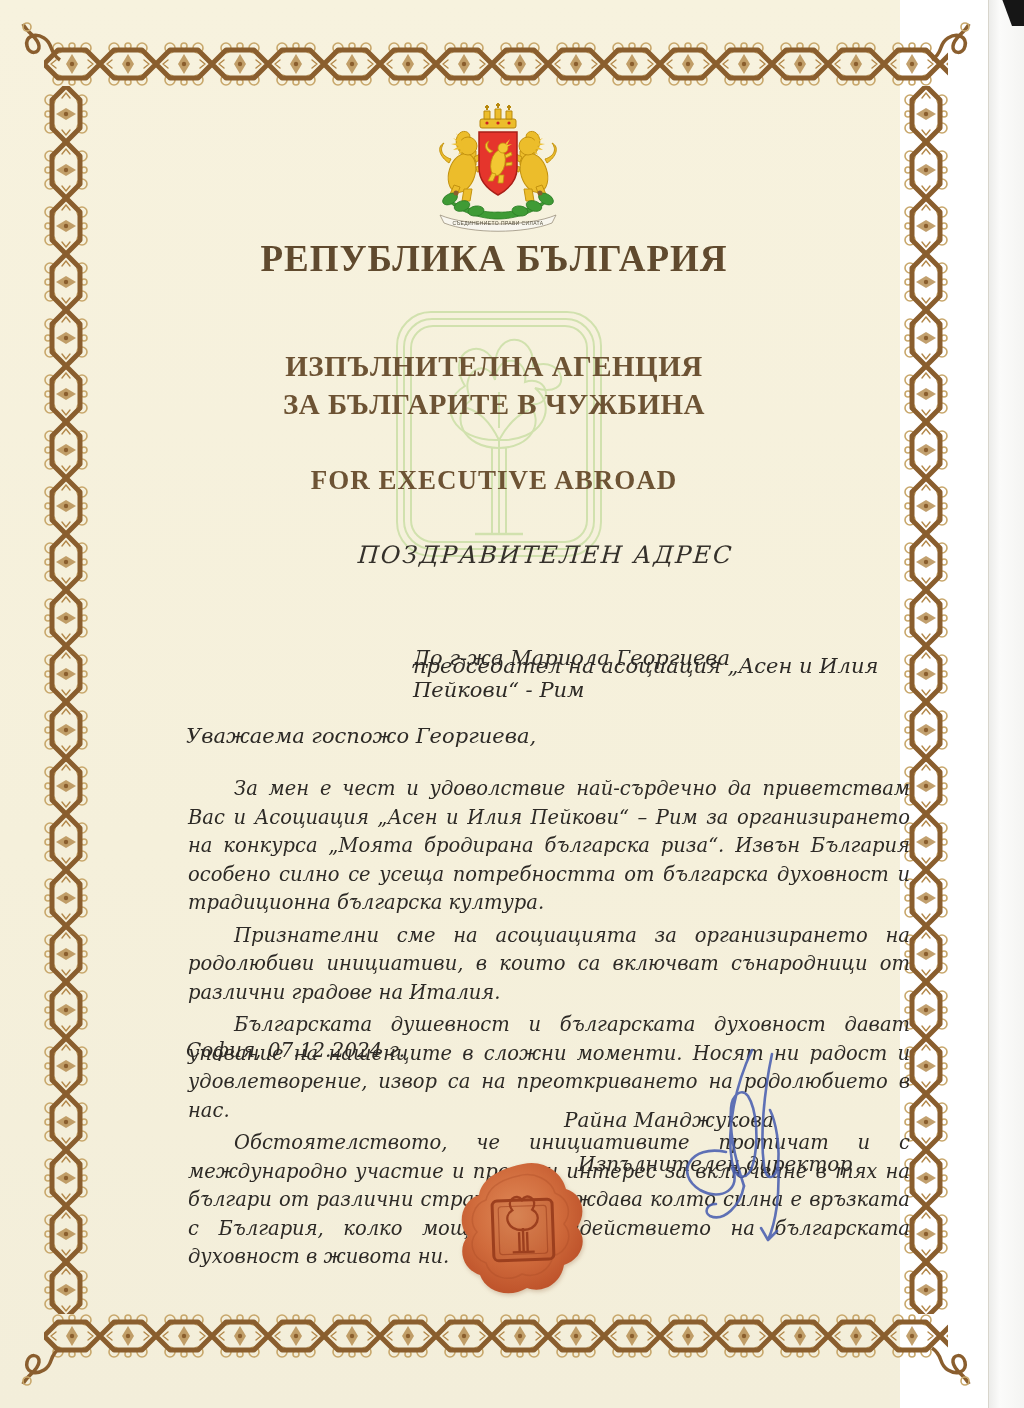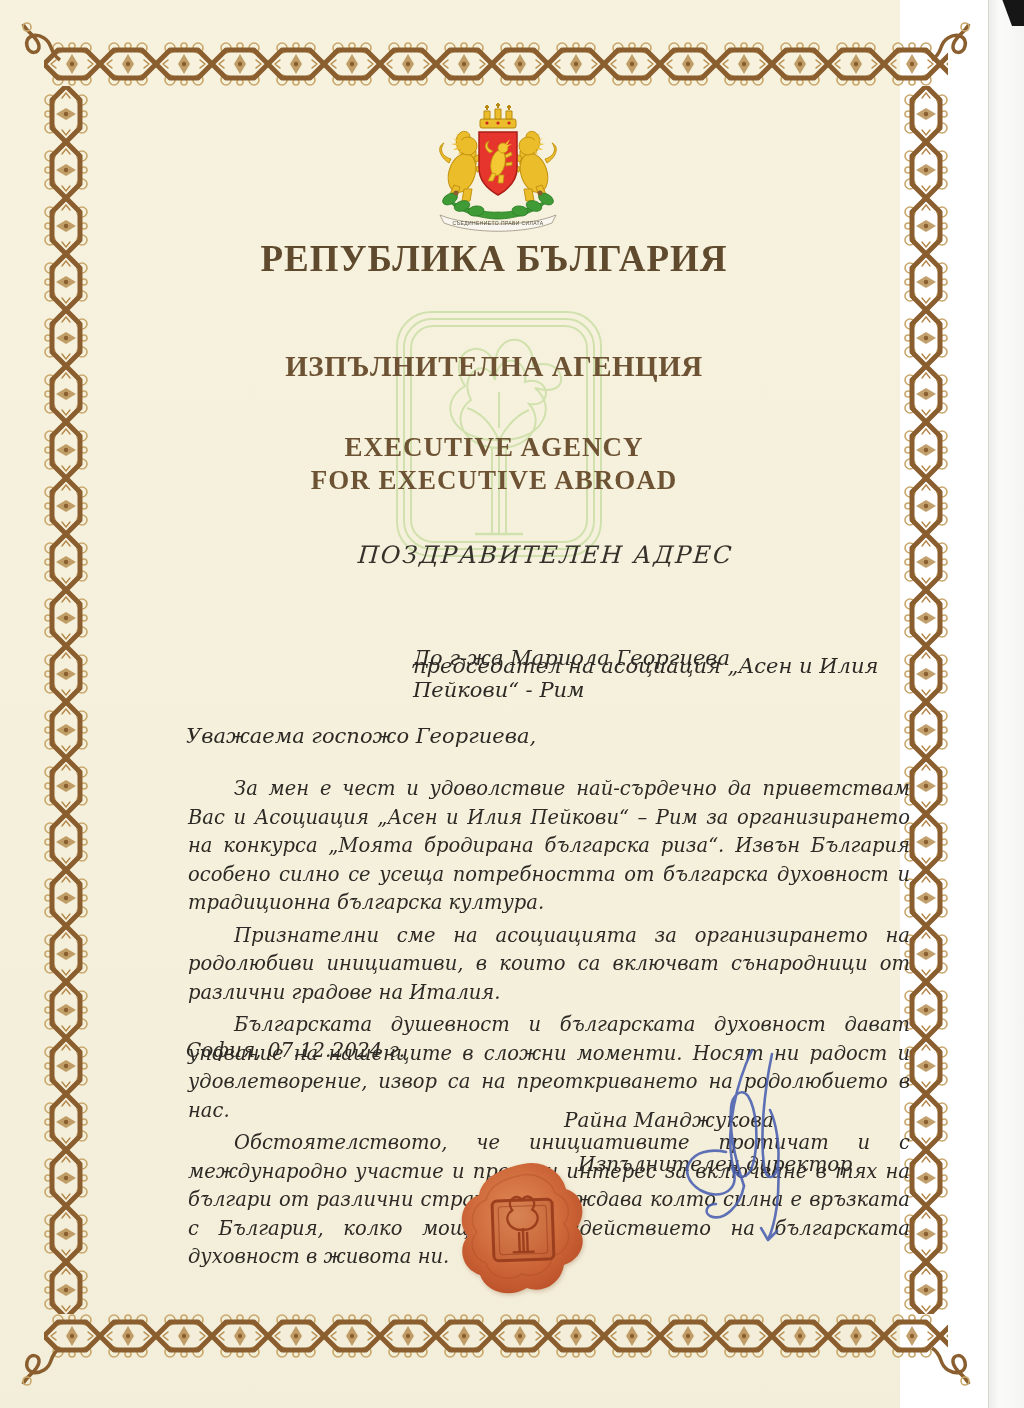--- a/index.html
+++ b/index.html
@@ -262,21 +262,21 @@
       <rect x="28" y="18" width="176" height="216" rx="22"></rect>
       <path d="M116 226 V 132 M109 226 V 140 M123 226 V 140"></path>
       <path d="M116 132 C 70 134 52 96 82 78 C 60 42 104 26 112 58 C 112 22 152 24 150 58 C 182 46 192 92 152 80 C 176 100 158 134 116 132 Z"></path>
       <path d="M116 140 C 80 140 66 108 88 92 C 74 64 104 48 112 72 C 114 44 146 48 142 74 C 166 66 172 100 146 96 C 162 114 148 140 116 140 Z"></path>
       <path d="M116 132 C 106 112 96 104 84 100 M116 132 C 126 114 136 106 146 102 M116 120 V 84"></path>
       <path d="M92 226 h48" stroke-width="2.4"></path>
     </g>
   </svg>
 
   <div class="agline ag1">ИЗПЪЛНИТЕЛНА АГЕНЦИЯ</div>
-  <div class="agline ag3">EXECUTIVE AGENCY</div>
+  <div class="agline ag2">ЗА БЪЛГАРИТЕ В ЧУЖБИНА</div>
   <div class="agline ag4">FOR EXECUTIVE ABROAD</div>
 
   <div class="it doctype">ПОЗДРАВИТЕЛЕН АДРЕС</div>
 
   <div class="it addr1">До г-жа Мариола Георгиева</div>
   <div class="it salut">Уважаема госпожо Георгиева,</div>
 
   <div class="it addr2">председател на асоциация „Асен и Илия Пейкови“ - Рим</div>
 
   <div class="bodyblock">

